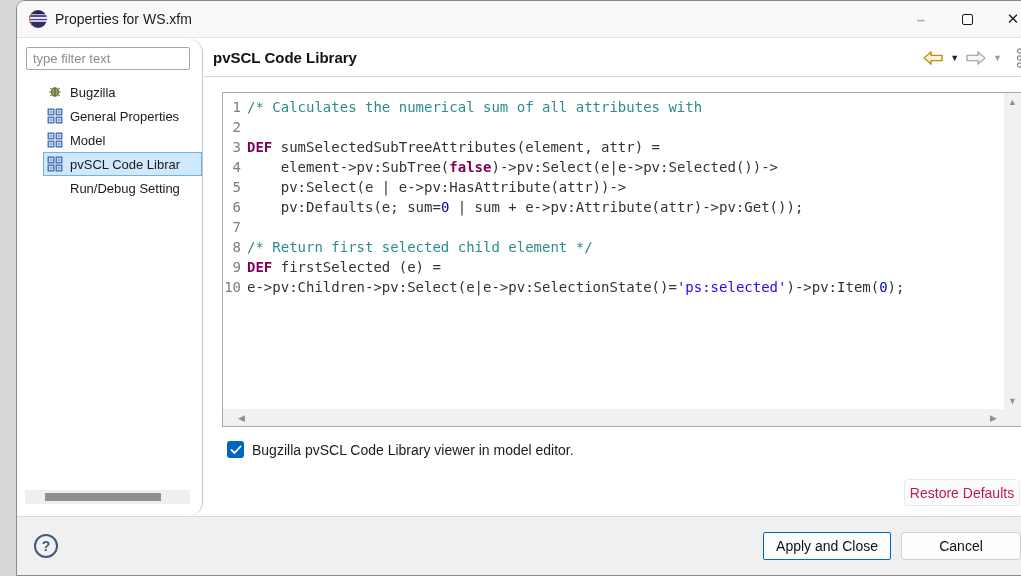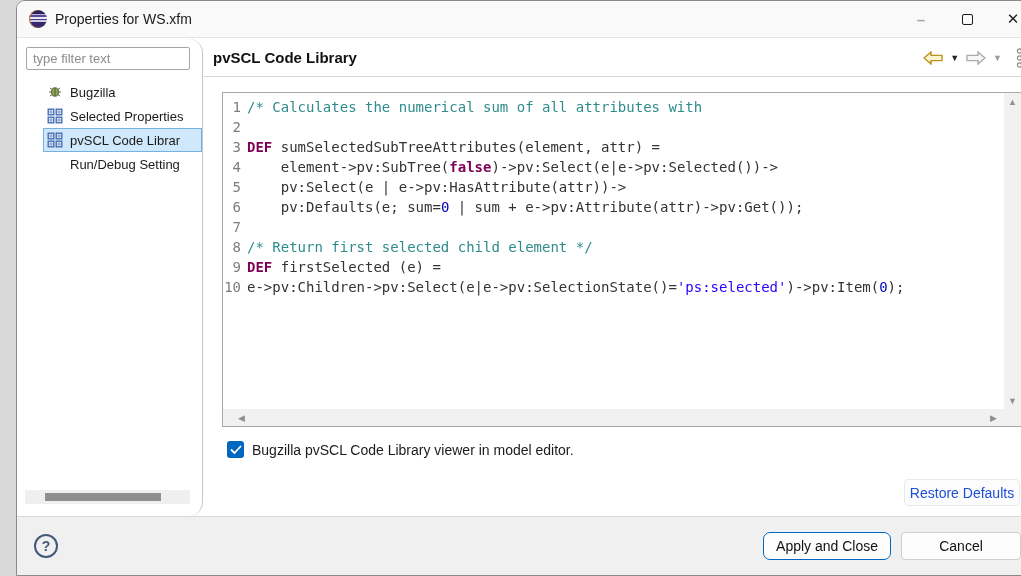--- a/index.html
+++ b/index.html
@@ -63,30 +63,30 @@
             font-size:9px;color:#8f8f8f;}
   .sb-up{top:0;right:0;} .sb-down{bottom:0;right:0;}
   .sb-left{left:10px;top:0;} .sb-right{right:2px;top:0;}
   
   .checkbox-row{position:absolute;left:23px;top:402px;display:flex;align-items:center;gap:8px;}
   .checkbox{width:17px;height:17px;border-radius:3px;background:var(--accent);display:flex;
             align-items:center;justify-content:center;}
   .checkbox-label{font-size:14px;color:#1b1b1b;}
   .page-buttons{position:absolute;top:440px;right:16px;display:flex;gap:4px;}
   .btn-disabled{min-width:116px;height:27px;background:#fcfcfc;border:1px solid #e9e9e9;border-radius:4px;
-                color:#1d4ed8;font-size:14px;font-family:inherit;text-align:center;padding:0 4px;}
+                color:#be185d;font-size:14px;font-family:inherit;text-align:center;padding:0 4px;}
   
   .footer{position:absolute;left:0;right:0;bottom:0;height:59px;background:#f0f0f0;
           border-top:1px solid #d9d9d9;display:flex;align-items:center;}
   .help-btn{width:24px;height:24px;border:2px solid #41597a;border-radius:50%;margin-left:17px;
             display:flex;align-items:center;justify-content:center;font-size:14px;font-weight:bold;
             color:#41597a;background:transparent;}
   .footer-buttons{margin-left:auto;margin-right:15px;display:flex;gap:10px;}
   .btn-primary{min-width:119px;height:28px;background:#fdfdfd;border:1.5px solid var(--accent);
-               border-radius:7px;font-size:14px;font-family:inherit;color:#111;padding:0 12px;}
+               border-radius:2px;font-size:14px;font-family:inherit;color:#111;padding:0 12px;}
   .btn-secondary{min-width:120px;height:28px;background:#fdfdfd;border:1px solid #cfcfcf;
                  border-radius:4px;font-size:14px;font-family:inherit;color:#111;padding:0 12px;}
 </style>
 </head>
 <body>
 
 <div class="window">
 
   <div class="titlebar">
     <span class="app-icon"></span>
@@ -127,21 +127,37 @@
                 <rect x="1.2" y="1.2" width="5.6" height="5.6"></rect>
                 <rect x="9.2" y="1.2" width="5.6" height="5.6"></rect>
                 <rect x="1.2" y="9.2" width="5.6" height="5.6"></rect>
                 <rect x="9.2" y="9.2" width="5.6" height="5.6"></rect>
               </g>
               <g stroke="#7d97c9" stroke-width="1">
                 <path d="M4 2v4M2 4h4M12 2v4M10 4h4M4 10v4M2 12h4M12 10v4M10 12h4" fill="none"></path>
               </g>
             </svg>
           </span>
-          <span class="tree-label">Selected Properties</span>
+          <span class="tree-label">General Properties</span>
+        </div>
+        <div class="tree-row">
+          <span class="tree-icon">
+            <svg width="16" height="16" viewBox="0 0 16 16">
+              <g fill="#eef3fb" stroke="#3e66ad" stroke-width="1.3">
+                <rect x="1.2" y="1.2" width="5.6" height="5.6"></rect>
+                <rect x="9.2" y="1.2" width="5.6" height="5.6"></rect>
+                <rect x="1.2" y="9.2" width="5.6" height="5.6"></rect>
+                <rect x="9.2" y="9.2" width="5.6" height="5.6"></rect>
+              </g>
+              <g stroke="#7d97c9" stroke-width="1">
+                <path d="M4 2v4M2 4h4M12 2v4M10 4h4M4 10v4M2 12h4M12 10v4M10 12h4" fill="none"></path>
+              </g>
+            </svg>
+          </span>
+          <span class="tree-label">Model</span>
         </div>
         <div class="tree-row selected">
           <span class="tree-icon">
             <svg width="16" height="16" viewBox="0 0 16 16">
               <g fill="#eef3fb" stroke="#3e66ad" stroke-width="1.3">
                 <rect x="1.2" y="1.2" width="5.6" height="5.6"></rect>
                 <rect x="9.2" y="1.2" width="5.6" height="5.6"></rect>
                 <rect x="1.2" y="9.2" width="5.6" height="5.6"></rect>
                 <rect x="9.2" y="9.2" width="5.6" height="5.6"></rect>
               </g>

